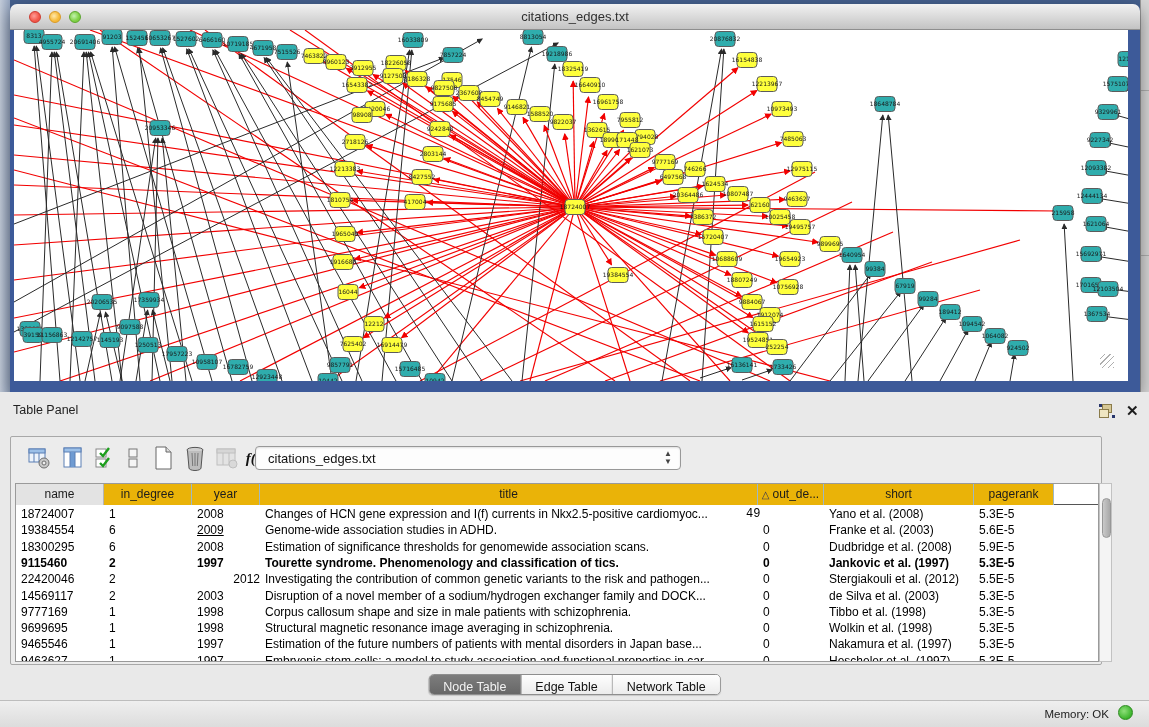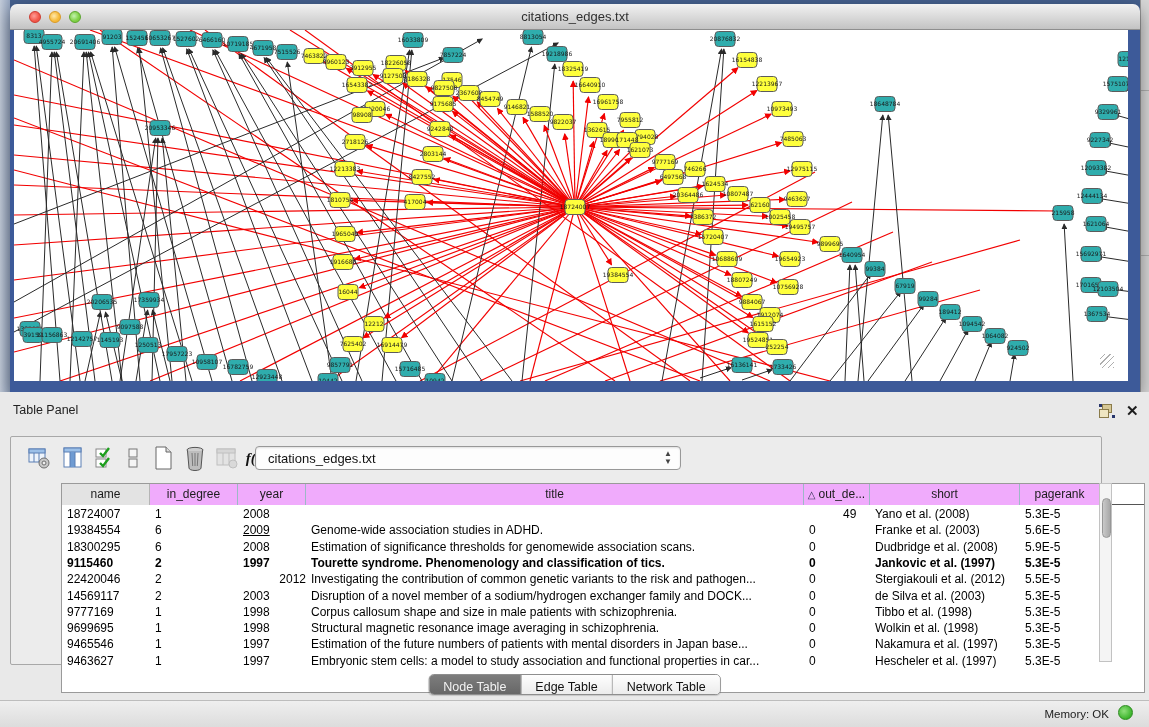--- a/index.html
+++ b/index.html
@@ -39,23 +39,23 @@
   .close-icon { position:absolute; left:1126px; top:6px; font-size:15px; font-weight:bold; color:#1c1c1c; cursor:default; }
 
   .tp-box { position:absolute; left:10px; top:44px; width:1092px; height:229px; background:#ececec; border:1px solid #a8a8a8; border-radius:2px; }
   .toolbar { position:absolute; left:0; top:0; width:100%; height:42px; }
   .tb-icon { position:absolute; top:7px; width:28px; height:28px; display:flex; align-items:center; justify-content:center; }
   .fx { font-family:"Liberation Serif", serif; font-style:italic; font-weight:bold; font-size:15px; color:#111; }
   .dropdown { position:absolute; left:244px; top:9px; width:426px; height:24px; background:#fdfdfd; border:1px solid #989898; border-radius:4px; box-shadow:inset 0 1px 2px rgba(0,0,0,.12); }
   .dropdown .val { position:absolute; left:12px; top:4px; font-size:13px; color:#111; }
   .dropdown .arrows { position:absolute; right:8px; top:3px; font-size:8px; color:#444; line-height:8px; text-align:center; }
 
-  .tbl { position:absolute; left:4px; top:46px; width:1084px; height:210px; background:#fff; border:1px solid #9a9a9a; overflow:hidden;margin-left:46px; }
+  .tbl { position:absolute; left:4px; top:46px; width:1084px; height:179px; background:#fff; border:1px solid #9a9a9a; overflow:hidden; }
   .thead { position:absolute; left:0; top:0; height:21px; width:100%; border-bottom:1px solid #555; }
-  .th { position:absolute; top:0; height:21px; background:#f0abfc; border-right:1px solid #9db8c6; font-size:12px; color:#1c1c1c; text-align:center; line-height:20px; overflow:hidden; white-space:nowrap; }
+  .th { position:absolute; top:0; height:21px; background:#eab308; border-right:1px solid #9db8c6; font-size:12px; color:#1c1c1c; text-align:center; line-height:20px; overflow:hidden; white-space:nowrap; }
   .th.gray { background:#e3e3e3; border-right:1px solid #b5b5b5; }
   .sort-tri { font-size:10px; color:#335; margin-right:3px; }
   .trow { position:absolute; left:0; width:100%; height:16.3px; }
   .td { position:absolute; top:0; height:16.3px; font-size:12px; color:#000; line-height:16px; padding-left:5px; white-space:nowrap; overflow:hidden; }
   .vscroll { position:absolute; left:1088px; top:46px; width:13px; height:179px; background:#f4f4f4; border:1px solid #c2c2c2; }
   .vthumb { position:absolute; left:1.5px; top:14px; width:9px; height:40px; background:linear-gradient(90deg,#c9c9c9,#a8a8a8); border-radius:5px; border:1px solid #979797; }
 
   .tabs { position:absolute; left:50%; top:282px; transform:translateX(-50%); height:21px; display:flex;
     border:1px solid #8e8e8e; border-radius:5px; overflow:hidden; background:#fdfdfd; box-shadow:0 1px 1px rgba(0,0,0,.15); }
   .tab { font-size:12.5px; padding:5px 14px 0 14px; color:#111; border-right:1px solid #9e9e9e; background:linear-gradient(#fefefe,#ececec); }
@@ -851,21 +851,22 @@
           <div class="th" style="left: 244px; width: 498px;">title</div>
           <div class="th" style="left: 742px; width: 66px;"><span class="sort-tri">△</span>out_de...</div>
           <div class="th" style="left: 808px; width: 150px;">short</div>
           <div class="th" style="left: 958px; width: 80px;">pagerank</div>
         </div>
       <div id="tbody">
           <div class="trow" style="top: 22px;">
             <div class="td" style="left: 0px; width: 88px;">18724007</div>
             <div class="td" style="left: 88px; width: 88px;">1</div>
             <div class="td" style="left: 176px; width: 68px;">2008</div>
-            <div class="td" style="left: 776px; width: 66px;">49</div>
+            <div class="td" style="left: 244px; width: 498px;">Changes of HCN gene expression and I(f) currents in Nkx2.5-positive cardiomyoc...</div>
+            <div class="td" style="left: 725px; width: 66px; font-family: Liberation Mono, monospace;">49</div>
             <div class="td" style="left: 808px; width: 150px;">Yano et al. (2008)</div>
             <div class="td" style="left: 958px; width: 80px;">5.3E-5</div>
           </div>
           <div class="trow" style="top: 38.3px;">
             <div class="td" style="left: 0px; width: 88px;">19384554</div>
             <div class="td" style="left: 88px; width: 88px;">6</div>
             <div class="td" style="left: 176px; width: 68px; text-decoration: underline;">2009</div>
             <div class="td" style="left: 244px; width: 498px;">Genome-wide association studies in ADHD.</div>
             <div class="td" style="left: 742px; width: 66px;">0</div>
             <div class="td" style="left: 808px; width: 150px;">Franke et al. (2003)</div>

